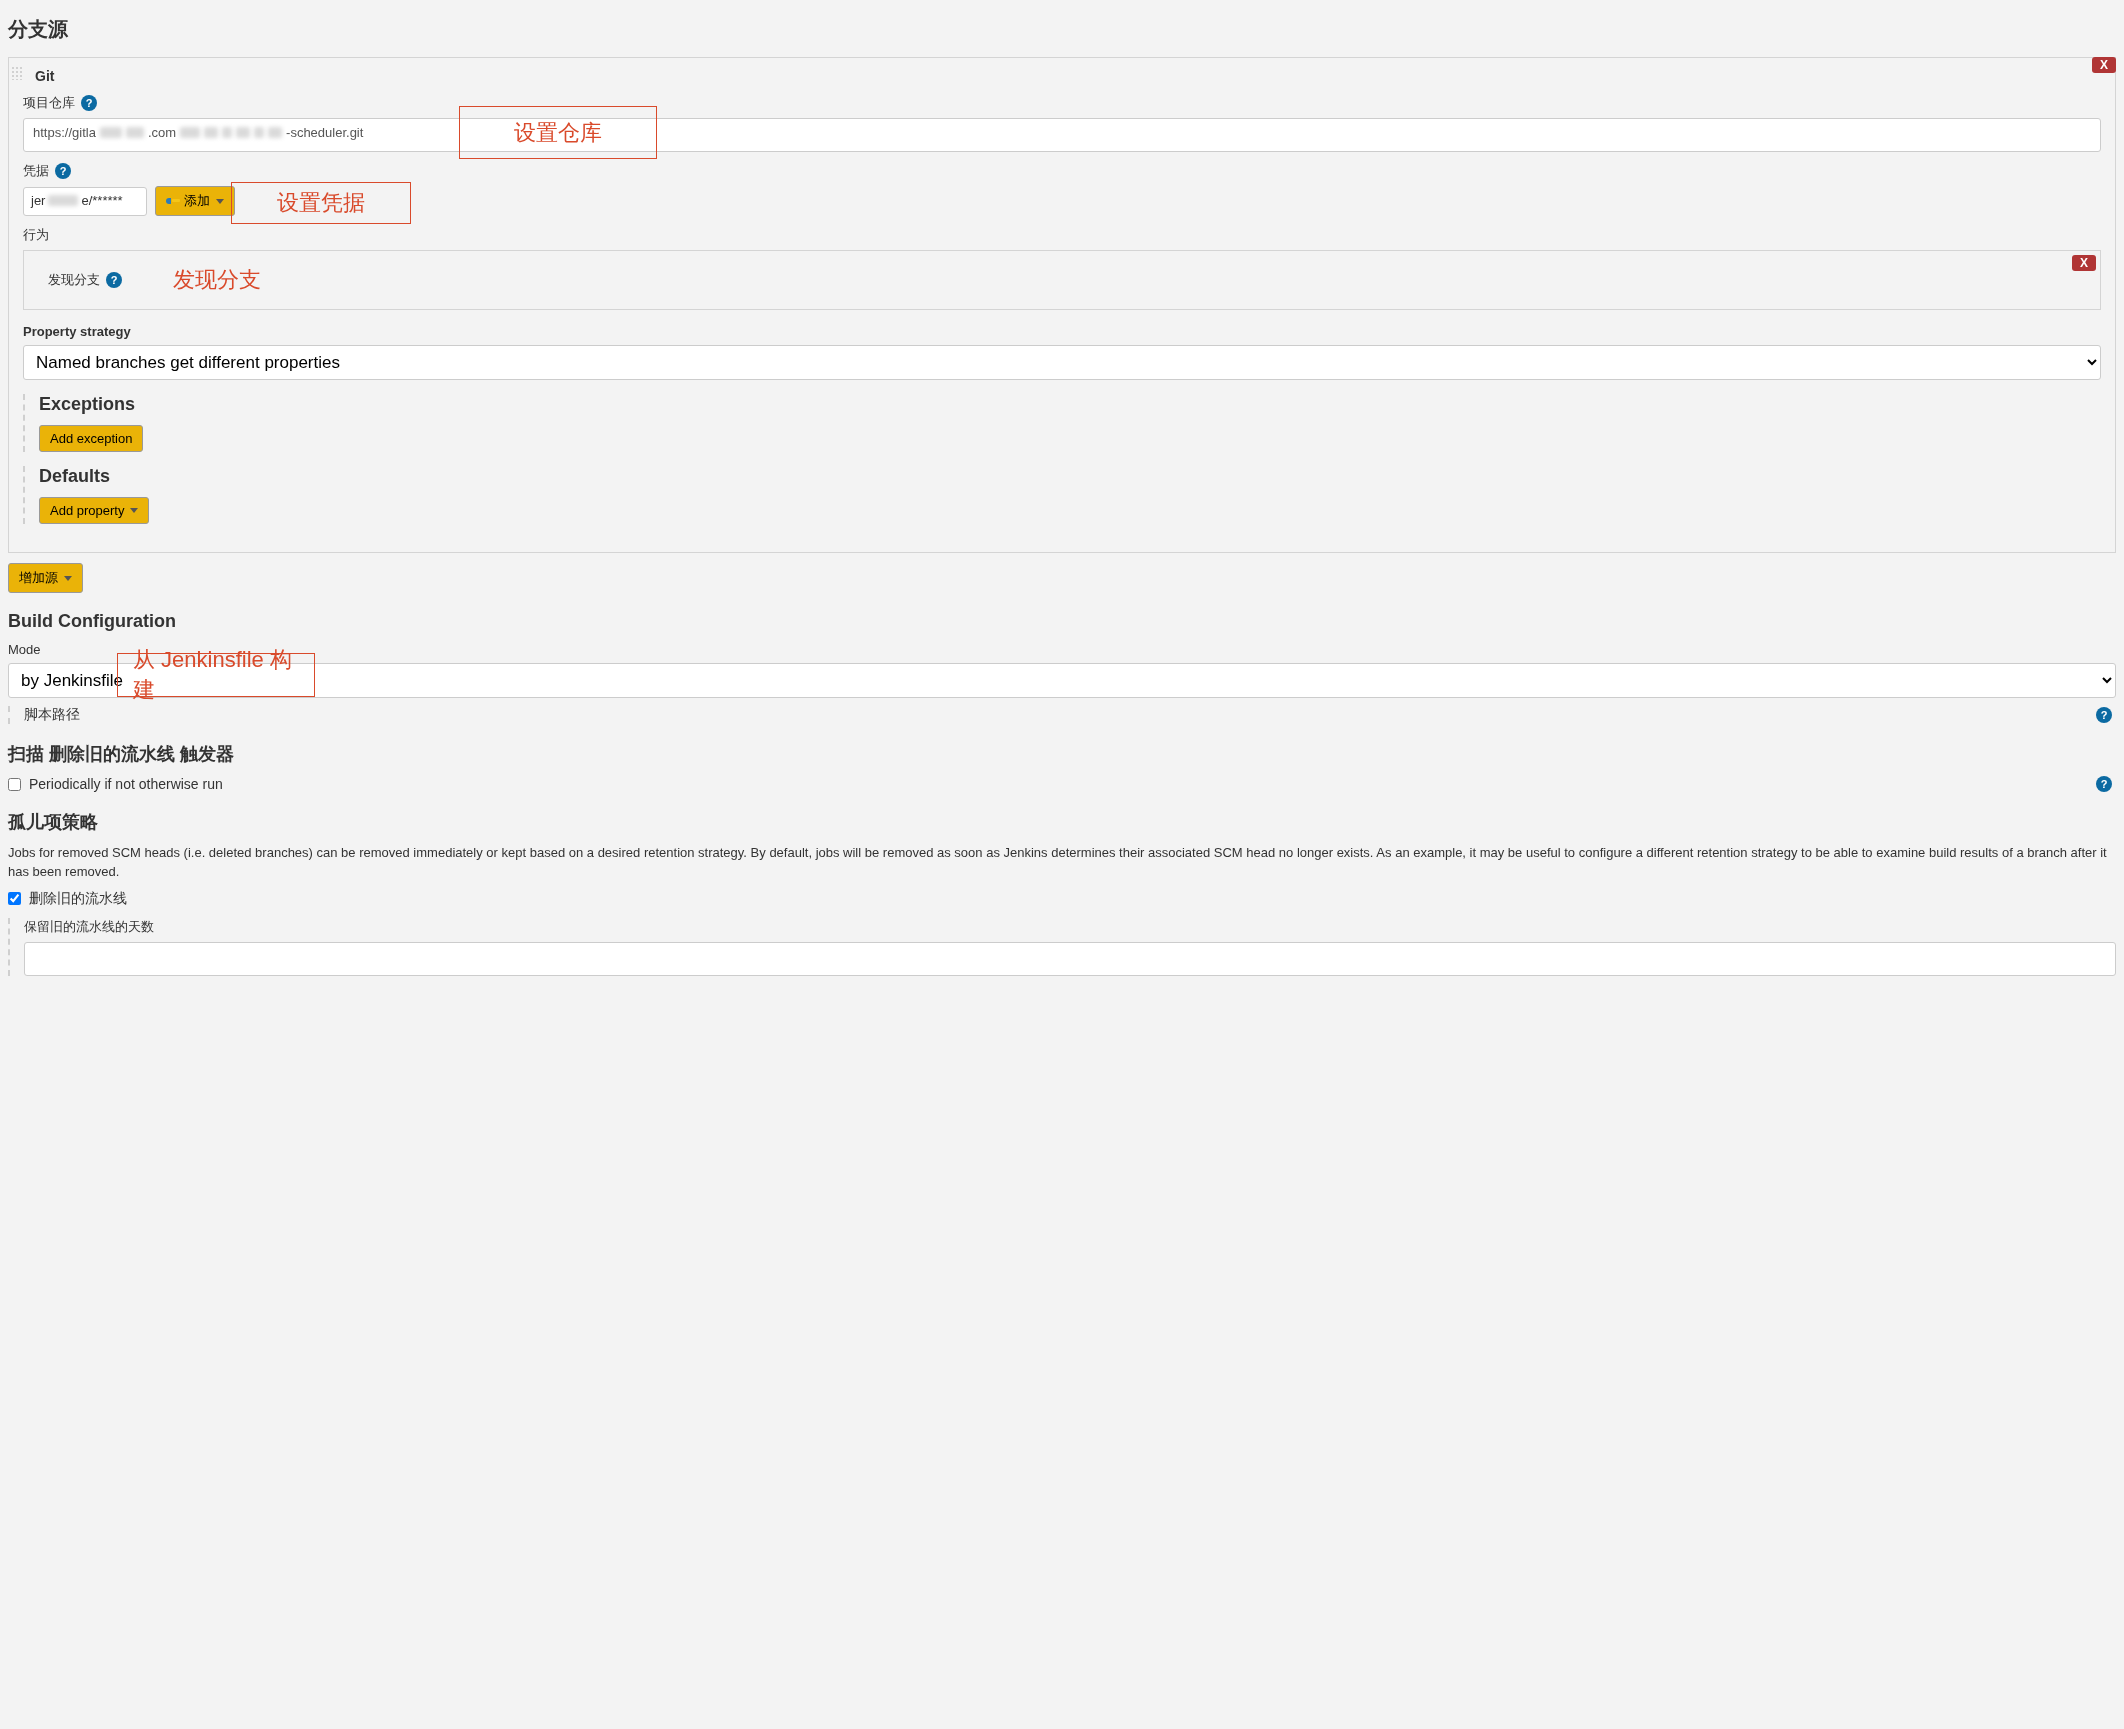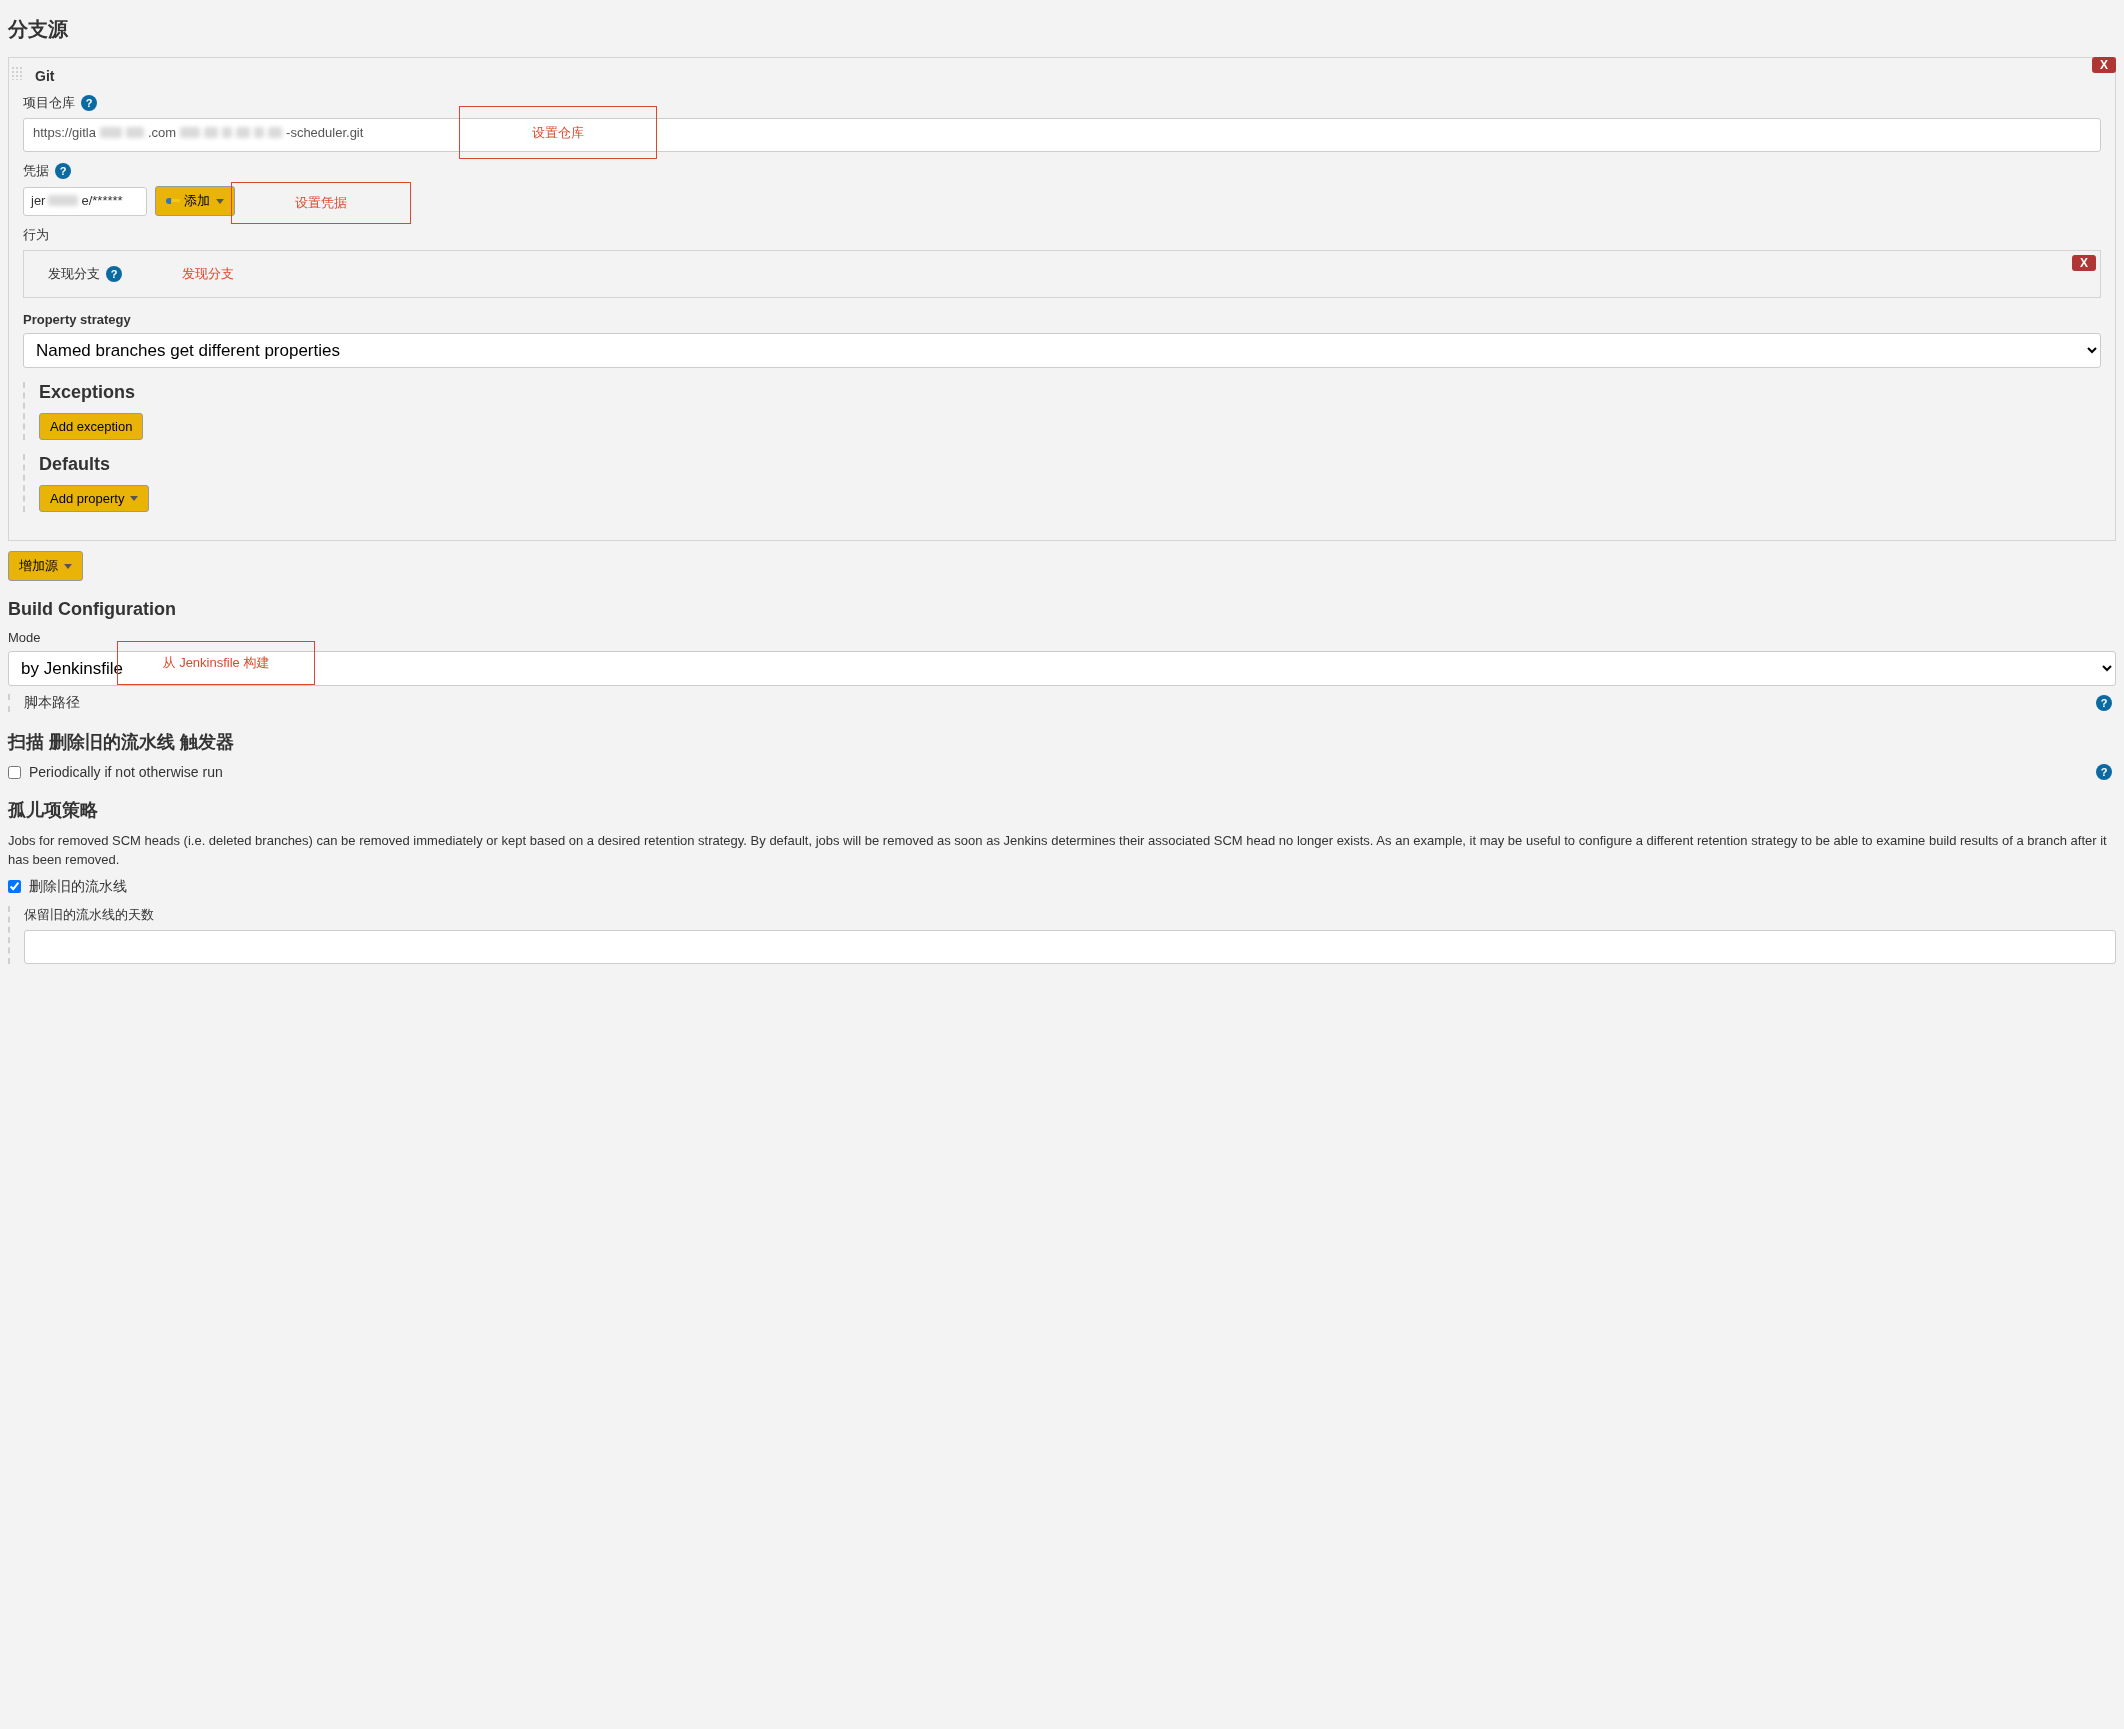--- a/index.html
+++ b/index.html
@@ -124,27 +124,27 @@
   position: absolute;
   left: 6px; top: 1px;
   width: 8px; height: 3px;
   background: #f5c518;
   border-radius: 1px;
 }
 .annot {
   position: absolute;
   border: 1px solid #d94a2b;
   color: #d94a2b;
-  font-size: 13px;
+  font-size: 22px;
   display: flex;
   align-items: center;
   justify-content: center;
   background: transparent;
   pointer-events: none;
-  padding: 4px 24px;
+  padding: 4px 15px;
 }
 .annot.no-border { border: none; }
 .behaviour-block {
   border: 1px solid #d4d4d4;
   padding: 8px 12px;
   position: relative;
   margin-top: 4px;
   background: #f3f3f3;
 }
 .dashed-left {

